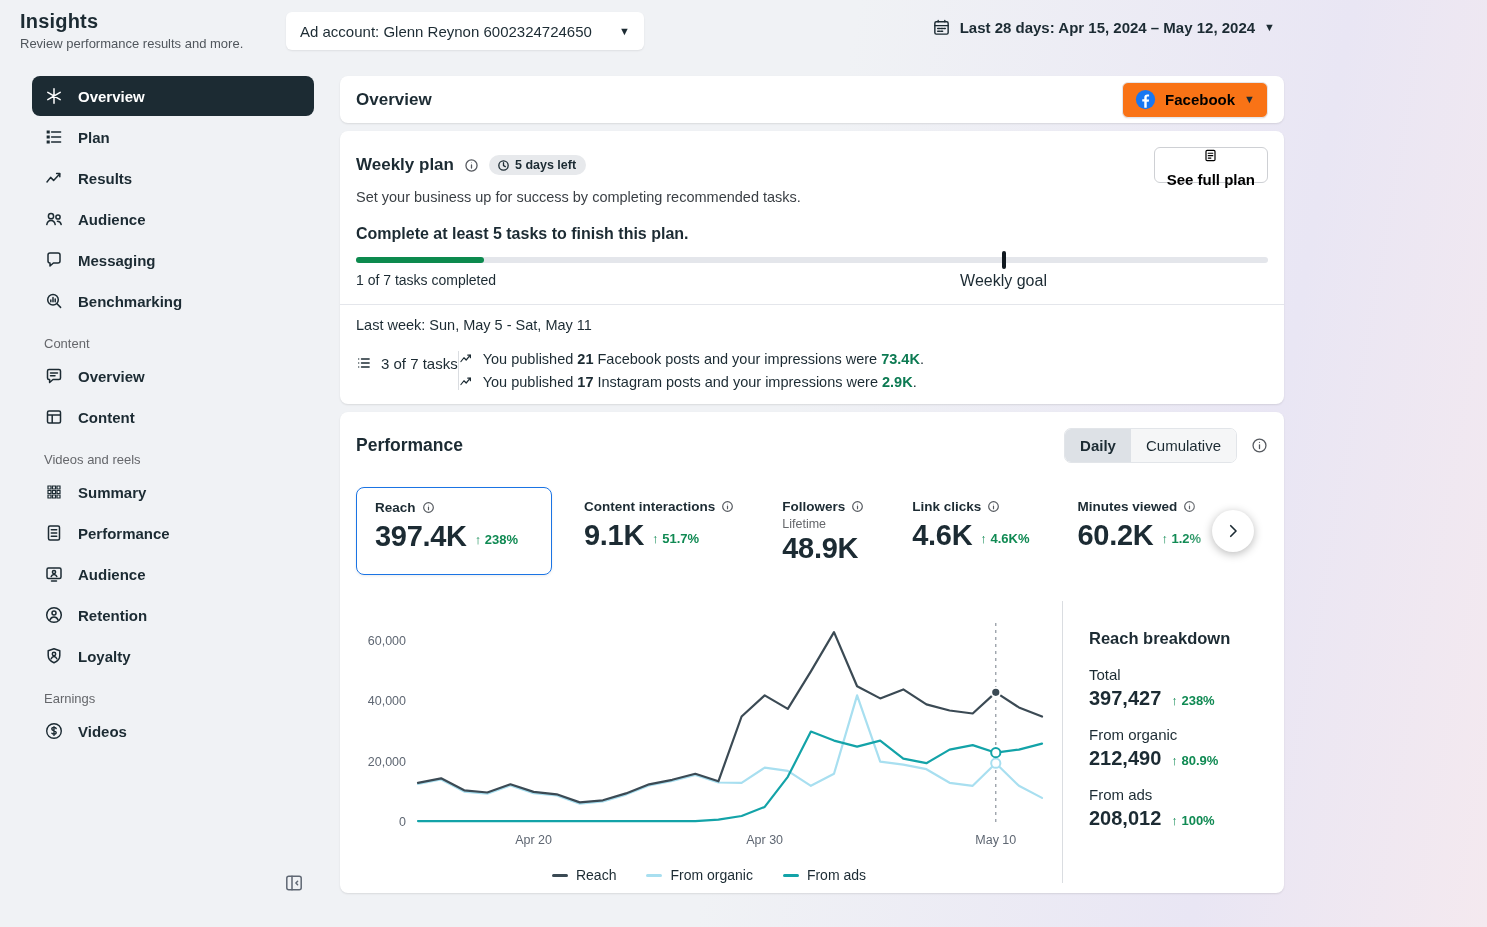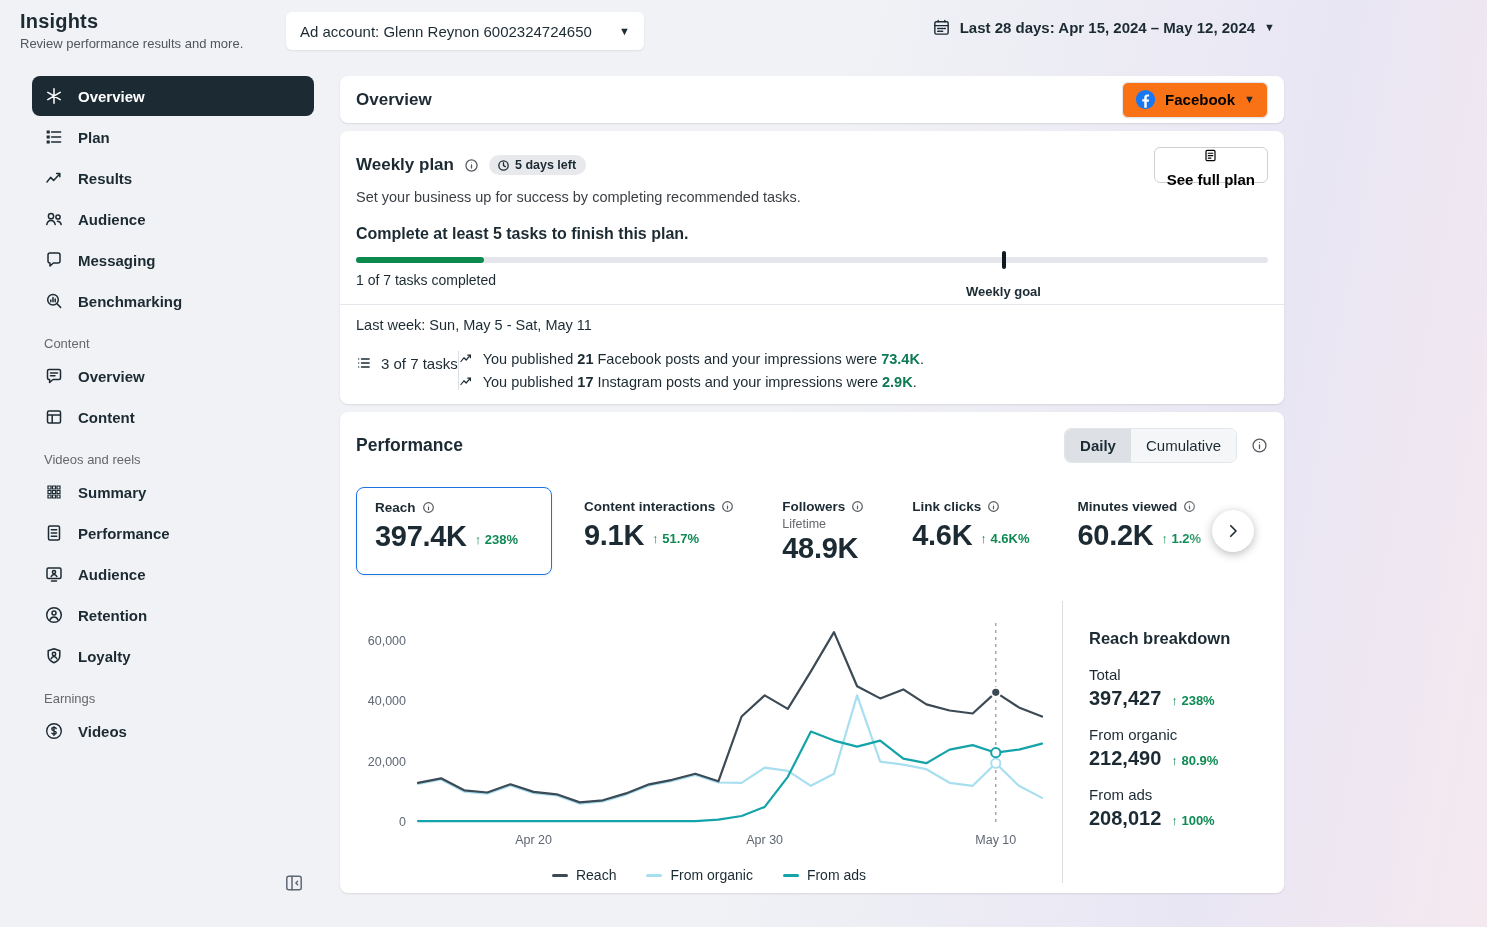--- a/index.html
+++ b/index.html
@@ -54,21 +54,21 @@
   .see-plan-btn { margin-left:auto; display:flex; align-items:center; gap:8px; height:36px; padding:0 12px;
     border:1px solid #ced0d4; border-radius:6px; background:#fff; font-size:15px; font-weight:600; cursor:pointer; font-family:inherit;flex-direction:column; }
   .wk-sub { font-size:14.5px; color:#3a3f44; margin-top:6px; }
   .wk-goal-heading { font-size:16px; font-weight:700; margin-top:20px; }
   .progress-wrap { position:relative; margin-top:14px; height:6px; }
   .progress-track { height:6px; background:#e4e6eb; border-radius:3px; }
   .progress-fill { height:6px; background:#0c8a4e; border-radius:3px; width:14%; }
   .goal-marker { position:absolute; top:-6px; width:4px; height:18px; border-radius:2px; background:#101820; transform:translateX(-2px); }
   .progress-labels { position:relative; margin-top:9px; height:18px; font-size:14px; }
   .tasks-completed { position:absolute; left:0; top:0; color:#1c2b33; }
-  .goal-label { position:absolute; top:12px; transform:translateX(-50%); font-size:13px; font-weight:700; }
+  .goal-label { position:absolute; top:0; transform:translateX(-50%); font-size:16px; font-weight:400; }
   .wk-divider { height:1px; background:var(--line); margin:14px -16px 12px -16px; }
   .lastweek-label { font-size:14.5px; }
   .tasks-row { display:flex; gap:0; margin-top:18px; }
   .tasks-count { display:flex; gap:9px; align-items:center; font-size:15px; padding-top:2px; height:22px; }
   .tasks-vdivider { width:1px; background:#dadde1; align-self:stretch; }
   .highlights { display:flex; flex-direction:column; gap:7px; }
   .hl-row { display:flex; align-items:flex-start; gap:9px; font-size:14.5px; }
   .hl-bold { font-weight:700; }
   .hl-green { font-weight:700; color:#0c7a52; }
 

